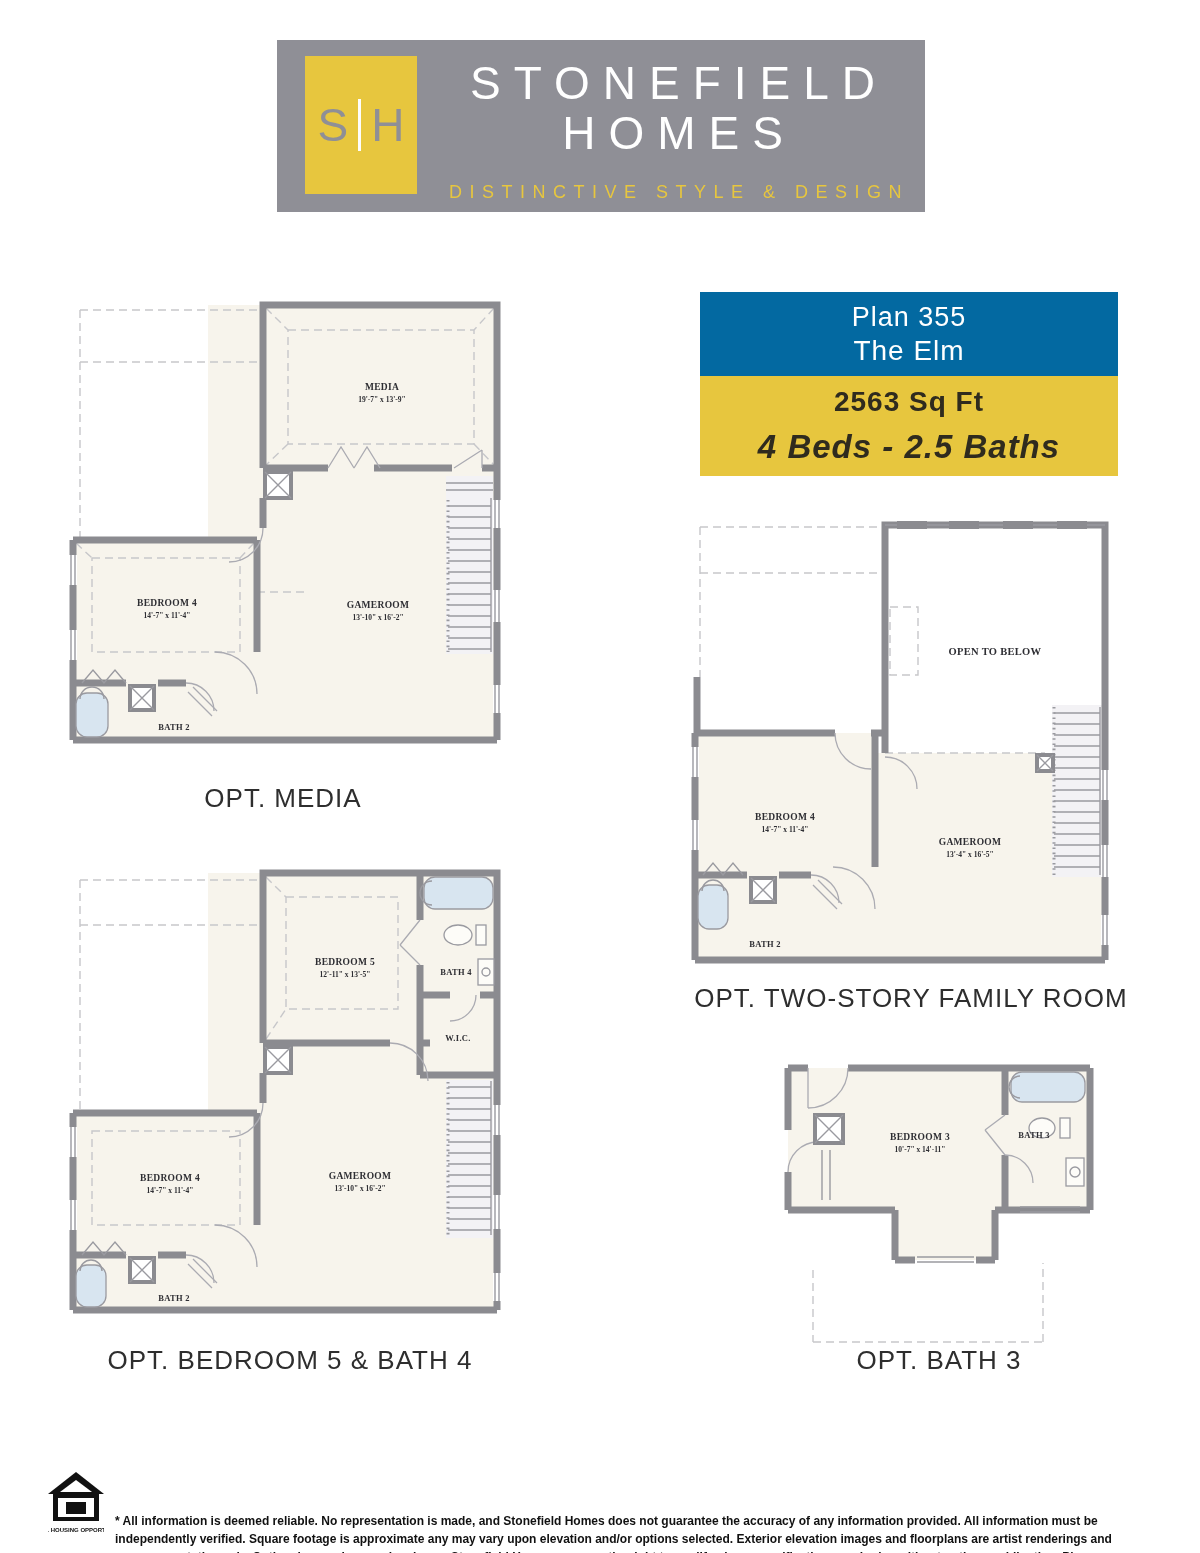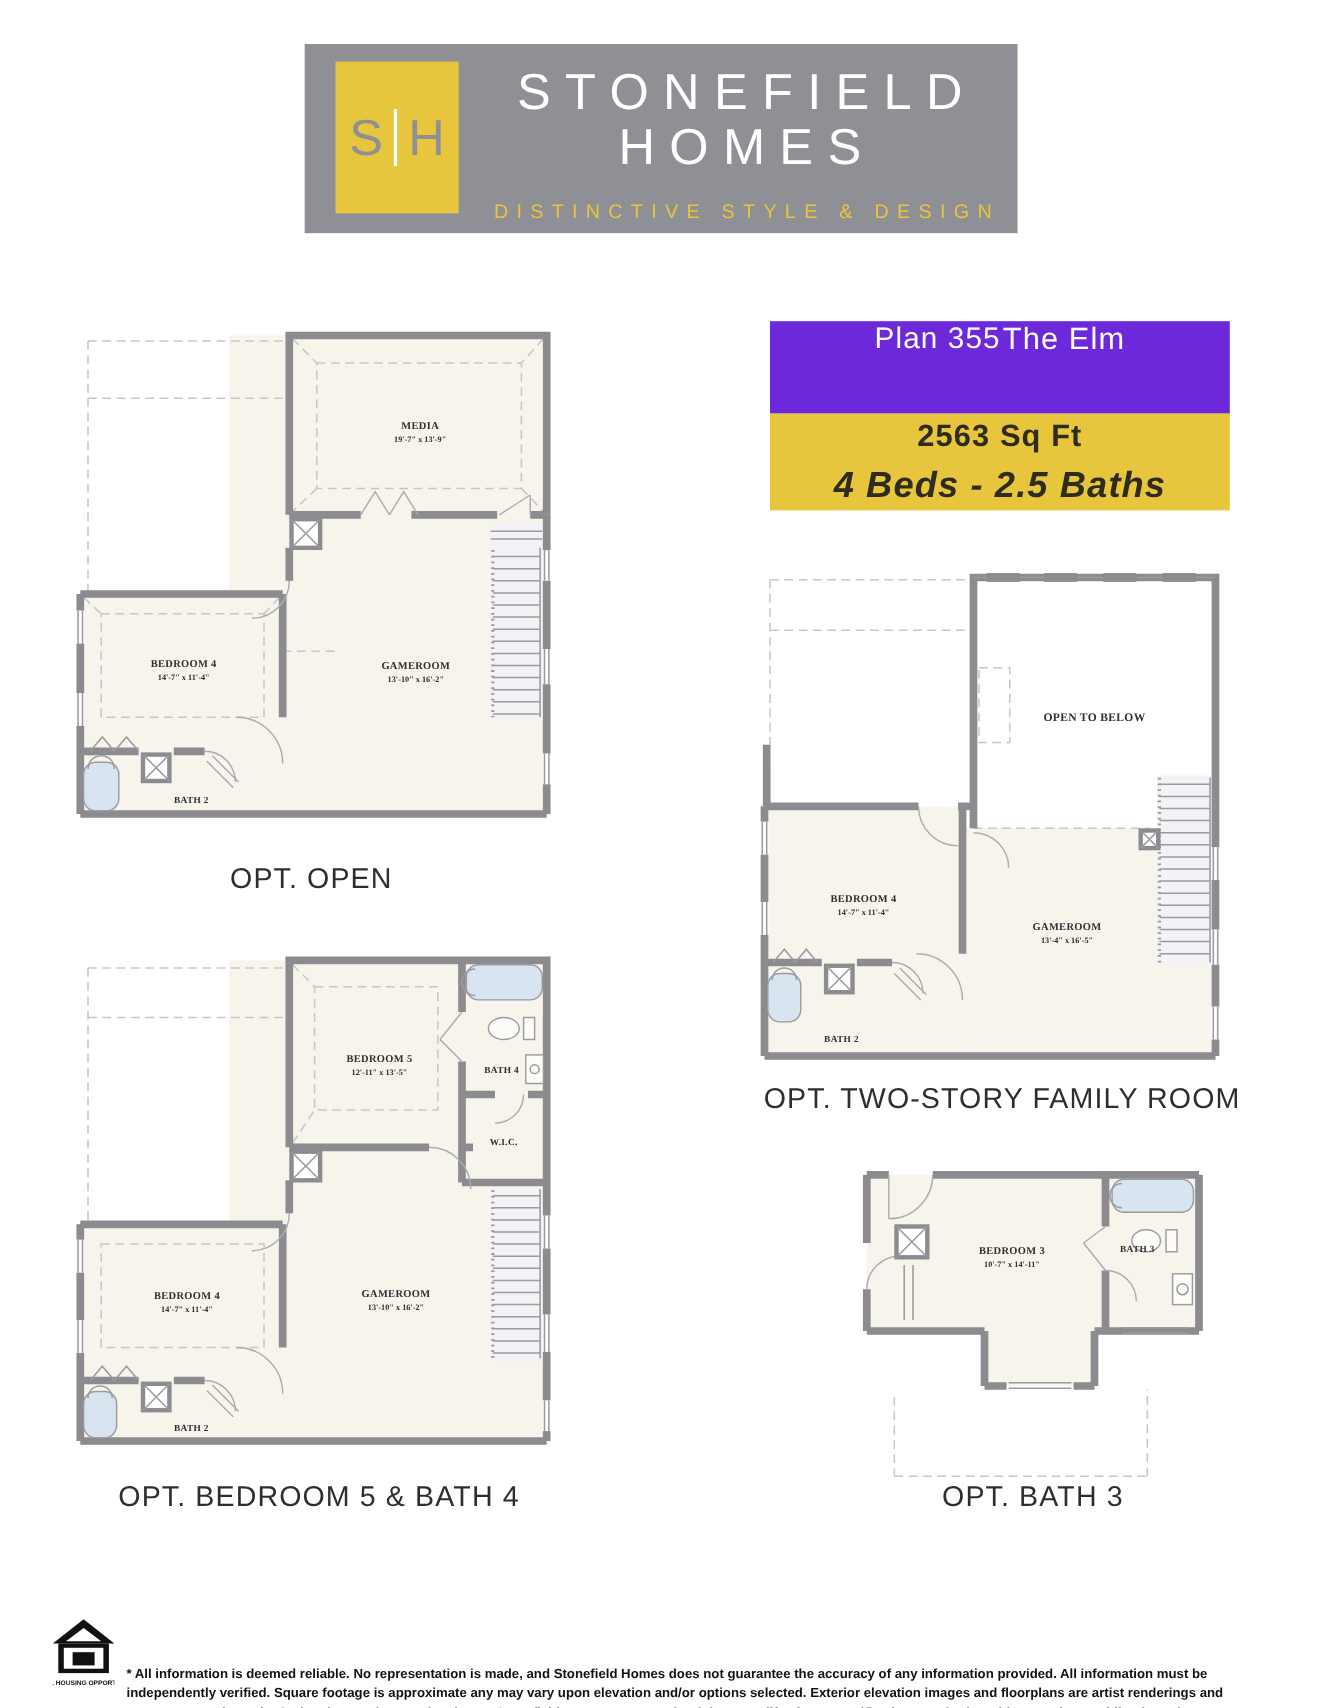--- a/index.html
+++ b/index.html
@@ -11,25 +11,25 @@
   .logo-square{position:absolute;left:28px;top:16px;width:112px;height:138px;background:#E7C63E;
                display:flex;align-items:center;justify-content:center;}
   .logo-square .ltr{font-size:46px;color:#8F8F96;font-weight:400;letter-spacing:0;}
   .logo-div{display:inline-block;width:3px;height:52px;background:#FDFDFD;margin:0 10px;}
   .brand-text{position:absolute;left:172px;top:18px;}
   .brand-name{color:#FFFFFF;font-size:46px;line-height:50px;letter-spacing:13px;font-weight:400;white-space:nowrap;text-align:center;}
   .brand-tagline{color:#E7C63E;font-size:18px;letter-spacing:7.5px;margin-top:24px;font-weight:400;white-space:nowrap;}
 
   
   .plan-info{position:absolute;left:700px;top:292px;width:418px;height:182px;}
-  .plan-info-top{height:84px;background:#6d28d9;color:#FFFFFF;text-align:center;
-                 display:flex;justify-content:center;gap:2px;}
+  .plan-info-top{height:84px;background:#0369a1;color:#FFFFFF;text-align:center;
+                 display:flex;flex-direction:column;justify-content:center;gap:2px;}
   .plan-number{font-size:27px;letter-spacing:1px;}
   .plan-name{font-size:28px;letter-spacing:1px;}
-  .plan-info-bottom{height:88px;background:#E7C63E;color:#2F2B1E;text-align:center;
+  .plan-info-bottom{height:100px;background:#E7C63E;color:#2F2B1E;text-align:center;
                     display:flex;flex-direction:column;justify-content:center;gap:10px;}
   .plan-sqft{font-size:28px;font-weight:bold;letter-spacing:1px;}
   .plan-beds{font-size:33px;font-weight:bold;letter-spacing:1px;font-style:italic;}
 
   
   .fp{position:absolute;}
   .fp-caption{position:absolute;transform:translateX(-50%);font-size:26px;color:#2E2E2E;
               letter-spacing:1px;white-space:nowrap;font-weight:400;}
 
   
@@ -148,21 +148,21 @@
     <g>
       <text class="rname" x="322" y="90">MEDIA</text>
       <text class="rdims" x="322" y="102">19'-7" x 13'-9"</text>
       <text class="rname" x="318" y="308">GAMEROOM</text>
       <text class="rdims" x="318" y="320">13'-10" x 16'-2"</text>
       <text class="rname" x="107" y="306">BEDROOM 4</text>
       <text class="rdims" x="107" y="318">14'-7" x 11'-4"</text>
       <text class="rname rsm" x="114" y="430">BATH 2</text>
     </g>
   </svg>
-  <div class="fp-caption" style="left:283px;top:783px">OPT. OPEN</div>
+  <div class="fp-caption" style="left:283px;top:783px">OPT. MEDIA</div>
 
   <svg class="fp" style="left:685px;top:515px" width="430" height="465" viewBox="0 0 430 465">
     <g>
       <rect class="cream" x="10" y="218" width="180" height="227"></rect>
       <rect class="cream" x="190" y="238" width="230" height="207"></rect>
     </g>
     <g>
       <path class="dash" d="M15,12 H198 M15,58 H198 M15,12 V162"></path>
       <rect class="dash" x="205" y="92" width="28" height="68"></rect>
       <path class="dash" d="M200,238 H360"></path>

